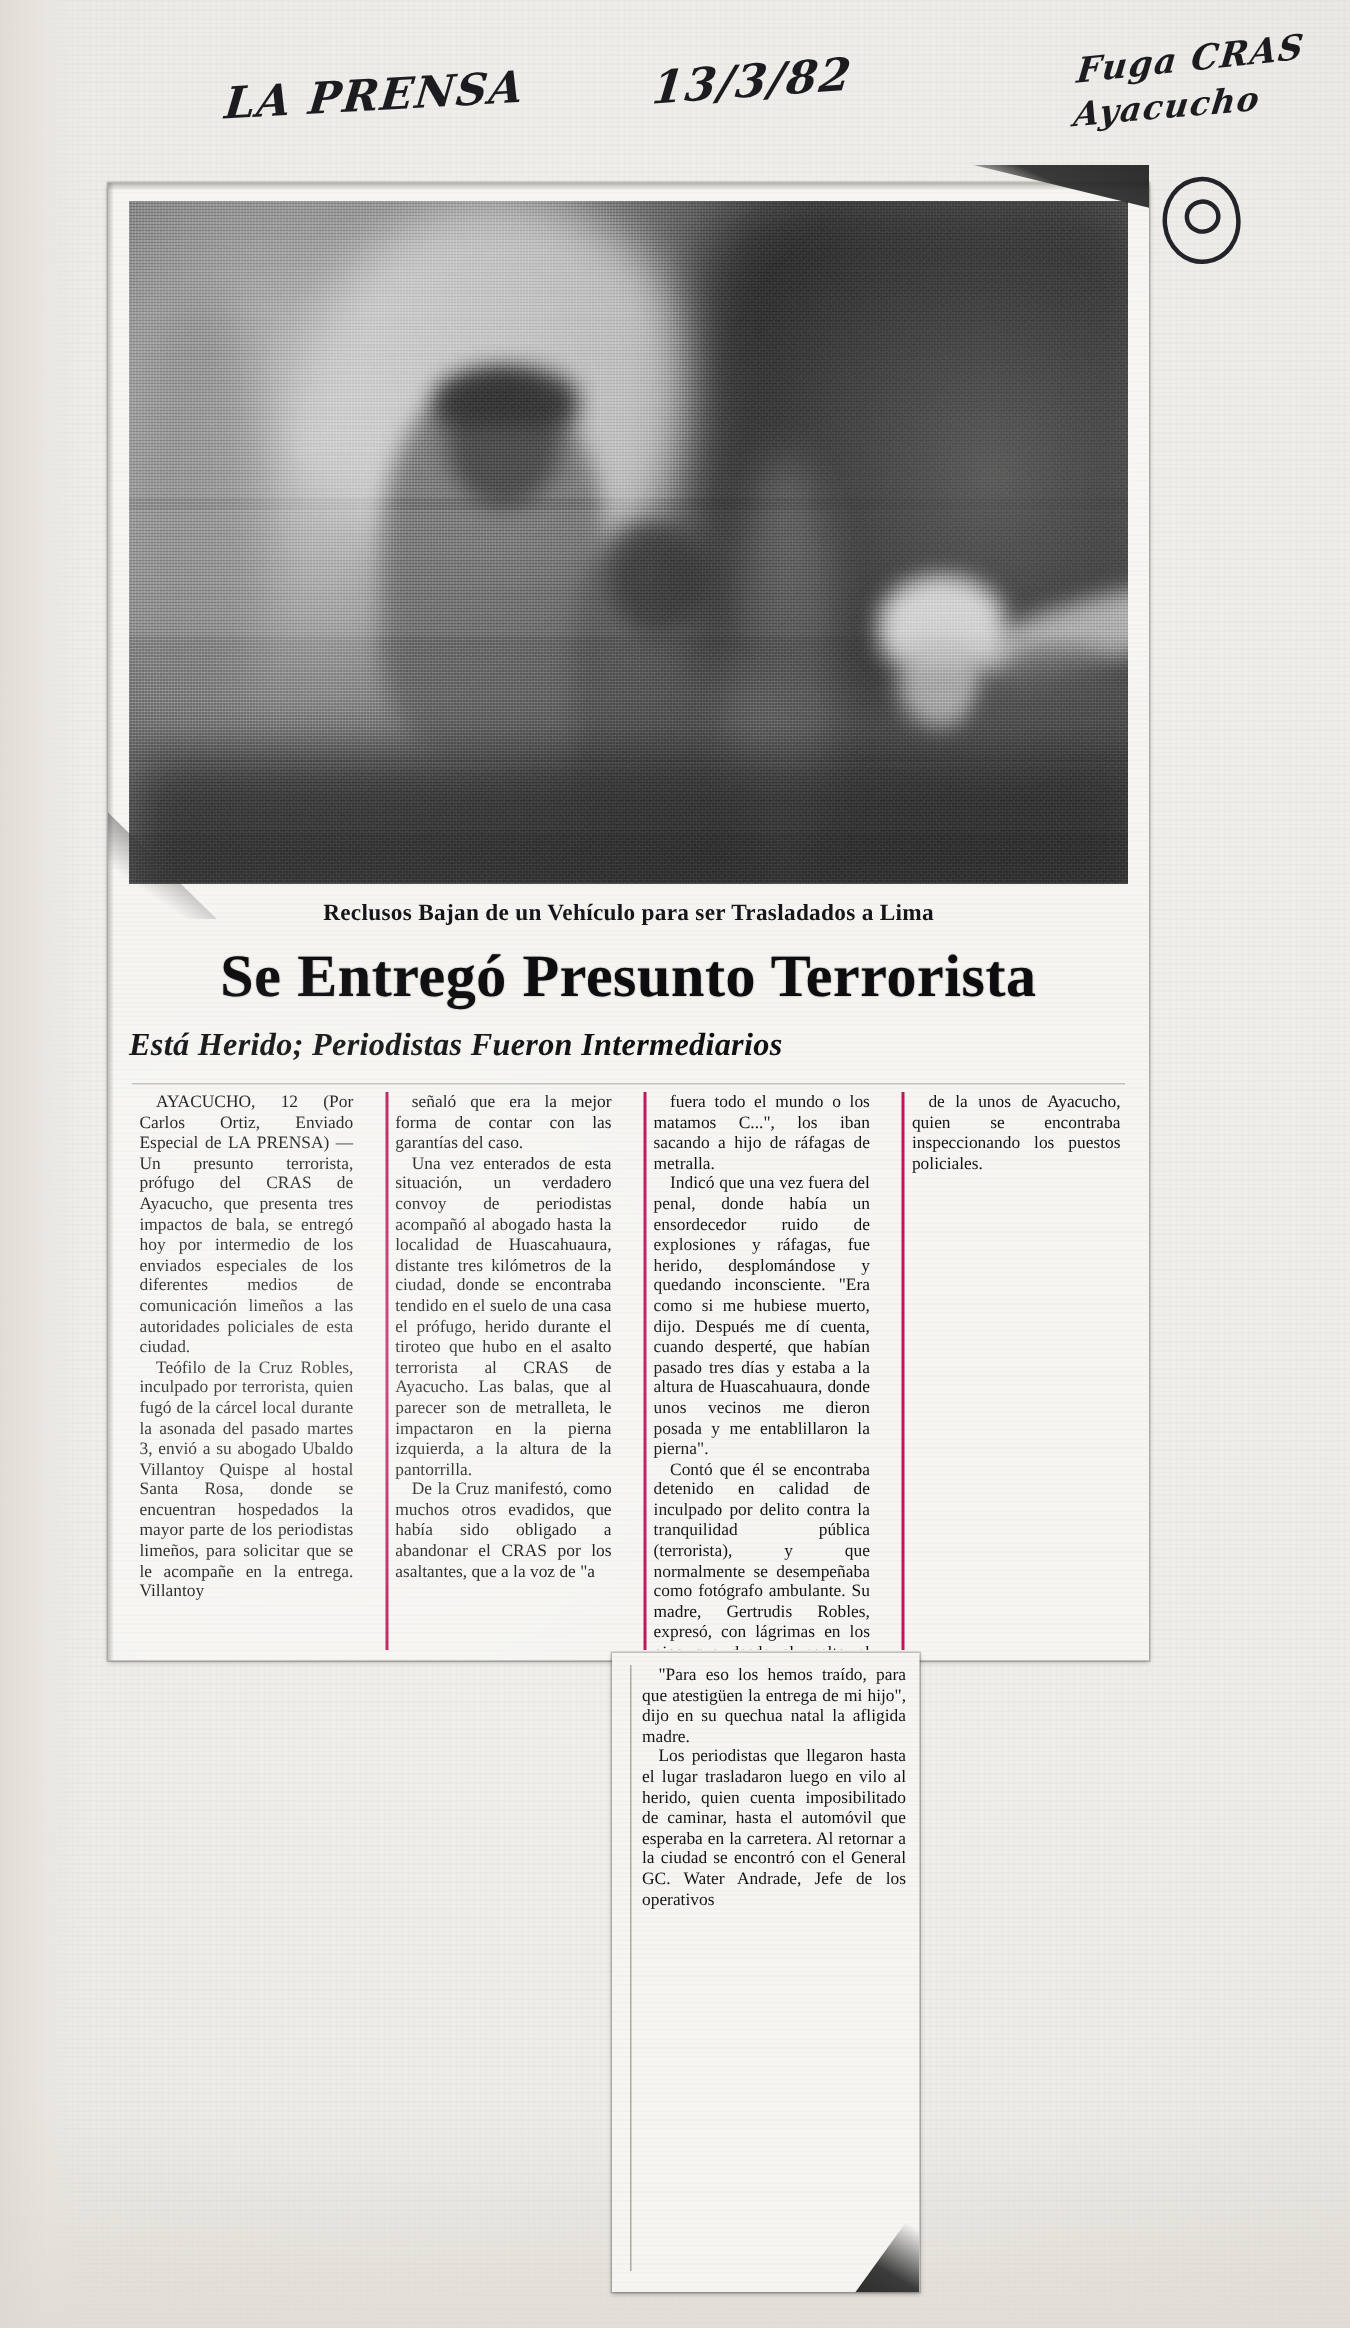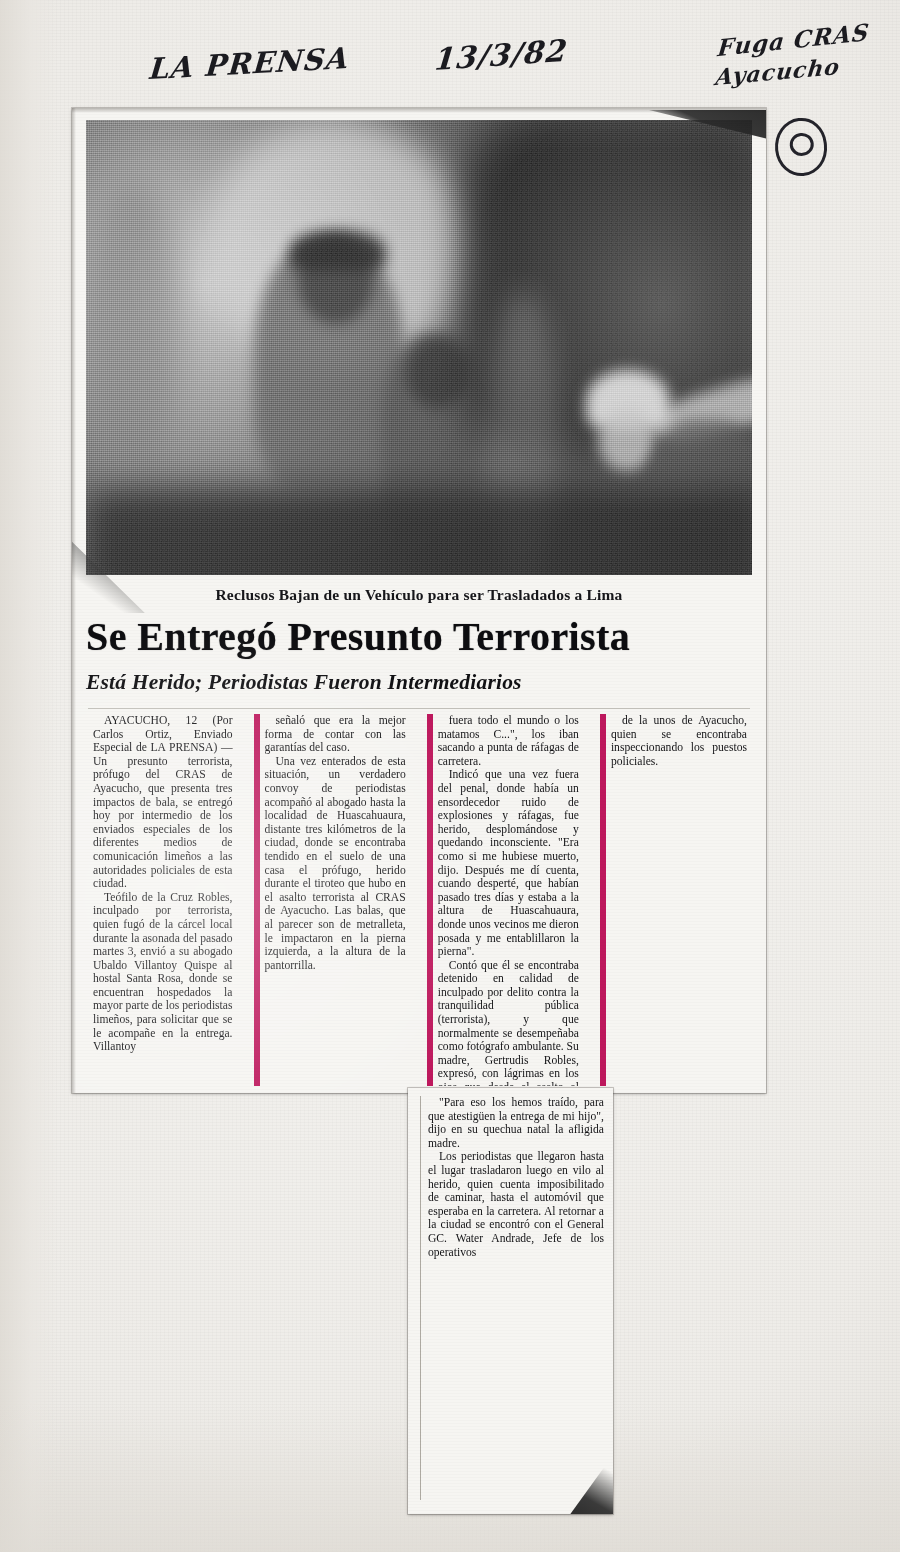--- a/index.html
+++ b/index.html
@@ -52,20 +52,21 @@
   #hw-circle::after{
     content:"";position:absolute;left:12px;top:12px;width:18px;height:17px;
     border:3px solid #23232a;border-radius:50%;
   }
 
   
   .clip{
     position:absolute;
     background:#f6f5f2;
     box-shadow:0 1px 3px rgba(0,0,0,.30), 0 0 0 1px rgba(120,115,108,.35);
+    margin-top:14px;
   }
   #clip-main{left:72px;top:108px;width:694px;height:985px;}
   #clip-strip{left:408px;top:1088px;width:205px;height:426px;}
   .clip-paper-tex{
     position:absolute;inset:0;pointer-events:none;opacity:.5;mix-blend-mode:multiply;
     background-image:repeating-linear-gradient(0deg, rgba(0,0,0,.030) 0 1px, rgba(0,0,0,0) 1px 3px);
   }
   
   #clip-main::before{
     content:"";position:absolute;left:0;right:0;top:0;height:5px;
@@ -139,21 +140,21 @@
     background-size:5px 5px;
   }
 
   
   #photo-caption{
     position:absolute;left:14px;top:478px;width:666px;text-align:center;
     font-size:15.5px;font-weight:700;color:#16161a;letter-spacing:.2px;
     font-family:"Liberation Serif",serif;
   }
   #headline{
-    position:absolute;left:14px;top:508px;width:666px;
+    position:absolute;left:14px;top:508px;width:666px;text-align:center;
     font-size:40px;font-weight:700;color:#0d0d10;letter-spacing:.4px;
     line-height:1.06;
     text-shadow:0 0 1px rgba(0,0,0,.55);
   }
   #subheadline{
     position:absolute;left:14px;top:562px;width:666px;text-align:left;
     font-size:21.5px;font-weight:700;font-style:italic;color:#111114;
     letter-spacing:.2px;
   }
   #rule-top{
@@ -169,21 +170,21 @@
   .col{
     position:relative;
     padding:0 5px;
     font-size:11.6px;line-height:13.6px;
     color:#131316;
     text-align:justify;
     text-justify:inter-word;
     hyphens:none;
     overflow:hidden;
   }
-  .col + .col{border-left:6px solid #be185d;}
+  .col + .col{border-left:2px solid #be185d;}
   .c1{width:166px;} .c2{width:168px;} .c3{width:168px;} .c4{width:162px;}
   .col p{margin:0;text-indent:11px;}
   .col p.lead{text-indent:11px;}
 
   
   #strip-col{
     position:absolute;left:12px;top:8px;width:176px;height:404px;
     font-size:11.6px;line-height:13.6px;color:#131316;
     text-align:justify;overflow:hidden;
     border-left:1px solid #aeaaa2;padding-left:7px;
@@ -243,23 +244,24 @@
   <div id="rule-top"></div>
 
   <div id="cols">
     <div class="col c1">
       <p class="lead">AYACUCHO, 12 (Por Carlos Ortiz, Enviado Especial de LA PRENSA) —Un presunto terrorista, prófugo del CRAS de Ayacucho, que presenta tres impactos de bala, se entregó hoy por intermedio de los enviados especiales de los diferentes medios de comunicación limeños a las autoridades policiales de esta ciudad.</p>
       <p>Teófilo de la Cruz Robles, inculpado por terrorista, quien fugó de la cárcel local durante la asonada del pasado martes 3, envió a su abogado Ubaldo Villantoy Quispe al hostal Santa Rosa, donde se encuentran hospedados la mayor parte de los periodistas limeños, para solicitar que se le acompañe en la entrega. Villantoy</p>
     </div>
     <div class="col c2">
       <p>señaló que era la mejor forma de contar con las garantías del caso.</p>
       <p>Una vez enterados de esta situación, un verdadero convoy de periodistas acompañó al abogado hasta la localidad de Huascahuaura, distante tres kilómetros de la ciudad, donde se encontraba tendido en el suelo de una casa el prófugo, herido durante el tiroteo que hubo en el asalto terrorista al CRAS de Ayacucho. Las balas, que al parecer son de metralleta, le impactaron en la pierna izquierda, a la altura de la pantorrilla.</p>
+      <p>De la Cruz manifestó, como muchos otros evadidos, que había sido obligado a abandonar el CRAS por los asaltantes, que a la voz de "a</p>
     </div>
     <div class="col c3">
-      <p>fuera todo el mundo o los matamos C...", los iban sacando a punta de ráfagas de carretera.</p>
+      <p>fuera todo el mundo o los matamos C...", los iban sacando a hijo de ráfagas de metralla.</p>
       <p>Indicó que una vez fuera del penal, donde había un ensordecedor ruido de explosiones y ráfagas, fue herido, desplomándose y quedando inconsciente. "Era como si me hubiese muerto, dijo. Después me dí cuenta, cuando desperté, que habían pasado tres días y estaba a la altura de Huascahuaura, donde unos vecinos me dieron posada y me entablillaron la pierna".</p>
       <p>Contó que él se encontraba detenido en calidad de inculpado por delito contra la tranquilidad pública (terrorista), y que normalmente se desempeñaba como fotógrafo ambulante. Su madre, Gertrudis Robles, expresó, con lágrimas en los ojos que desde el asalto al CRAS no sabía nada de su hijo, por lo que inició una búsqueda solitaria por los alrededores de la ciudad. Ayer lo encontró en horas de la mañana y coordinó luego con su abogado en contacto con los periodistas.</p>
     </div>
     <div class="col c4">
       <p>de la unos de Ayacucho, quien se encontraba inspeccionando los puestos policiales.</p>
     </div>
   </div>
 
   <div class="clip-paper-tex"></div>
   <div class="ink-fade"></div>

